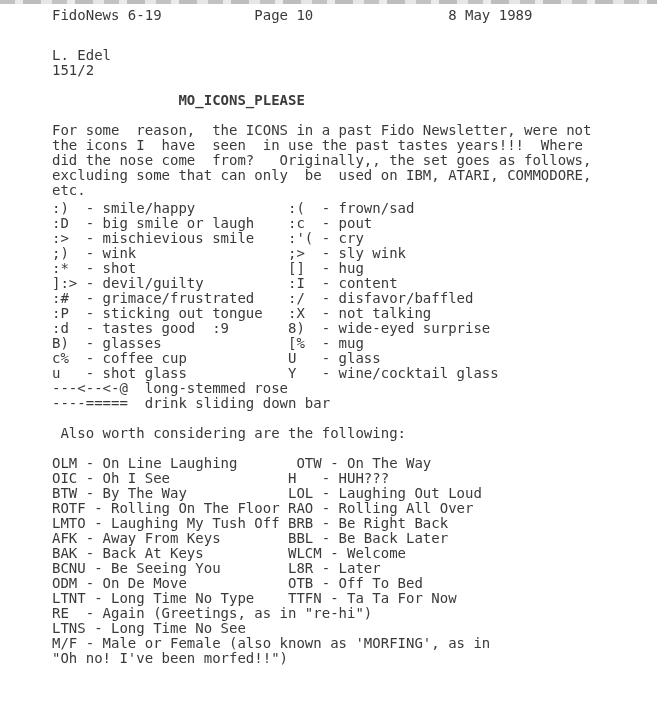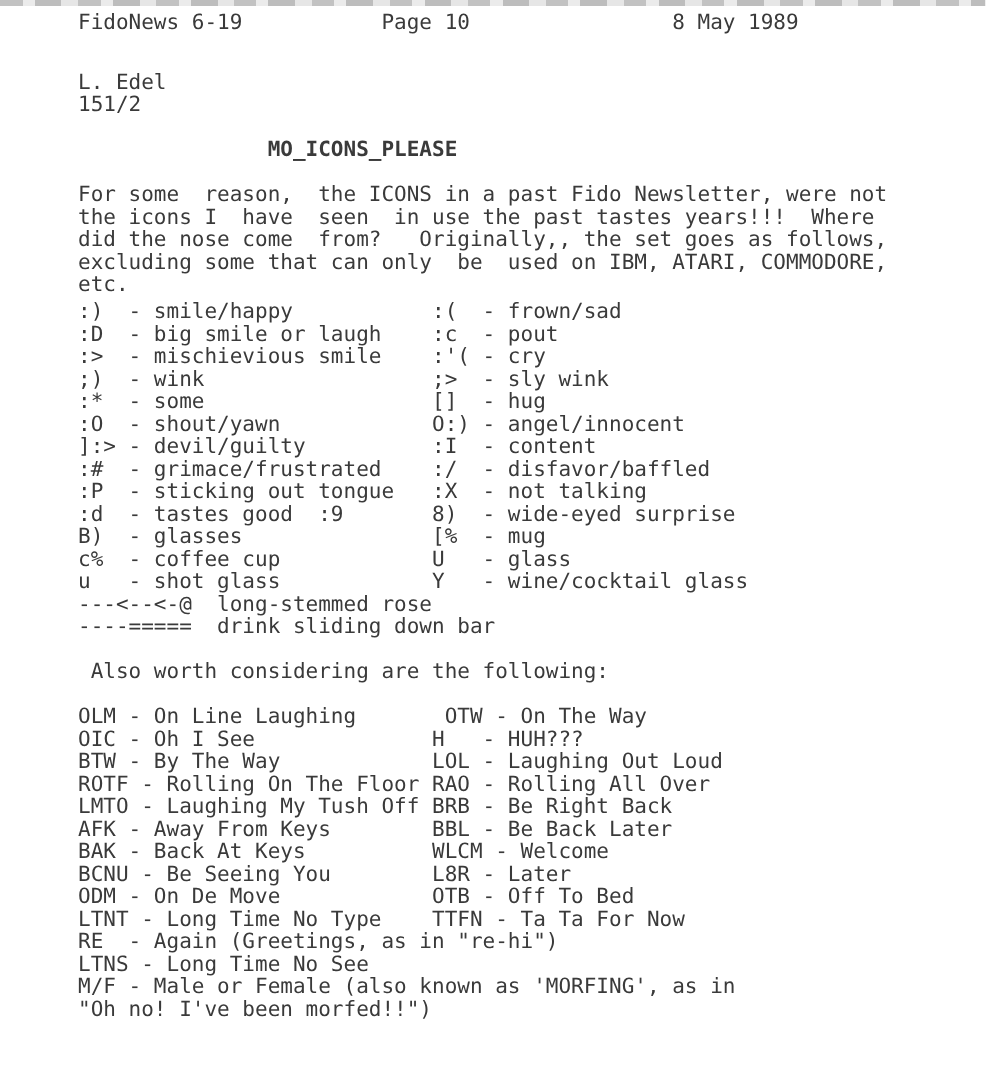--- a/index.html
+++ b/index.html
@@ -78,22 +78,21 @@
     <div class="ln">did the nose come  from?   Originally,, the set goes as follows,</div>
     <div class="ln">excluding some that can only  be  used on IBM, ATARI, COMMODORE,</div>
     <div class="ln">etc.</div>
   </div>
 
   <div class="sec-icons" id="icon-table">
       <div class="ln">:)  - smile/happy           :(  - frown/sad</div>
       <div class="ln">:D  - big smile or laugh    :c  - pout</div>
       <div class="ln">:&gt;  - mischievious smile    :'( - cry</div>
       <div class="ln">;)  - wink                  ;&gt;  - sly wink</div>
-      <div class="ln">:*  - some                  []  - hug</div>
-      <div class="ln">:O  - shout/yawn            O:) - angel/innocent</div>
+      <div class="ln">:*  - shot                  []  - hug</div>
       <div class="ln">]:&gt; - devil/guilty          :I  - content</div>
       <div class="ln">:#  - grimace/frustrated    :/  - disfavor/baffled</div>
       <div class="ln">:P  - sticking out tongue   :X  - not talking</div>
       <div class="ln">:d  - tastes good  :9       8)  - wide-eyed surprise</div>
       <div class="ln">B)  - glasses               [%  - mug</div>
       <div class="ln">c%  - coffee cup            U   - glass</div>
       <div class="ln">u   - shot glass            Y   - wine/cocktail glass</div>
       <div class="ln">---&lt;--&lt;-@  long-stemmed rose</div>
       <div class="ln">----=====  drink sliding down bar</div>
     </div>

